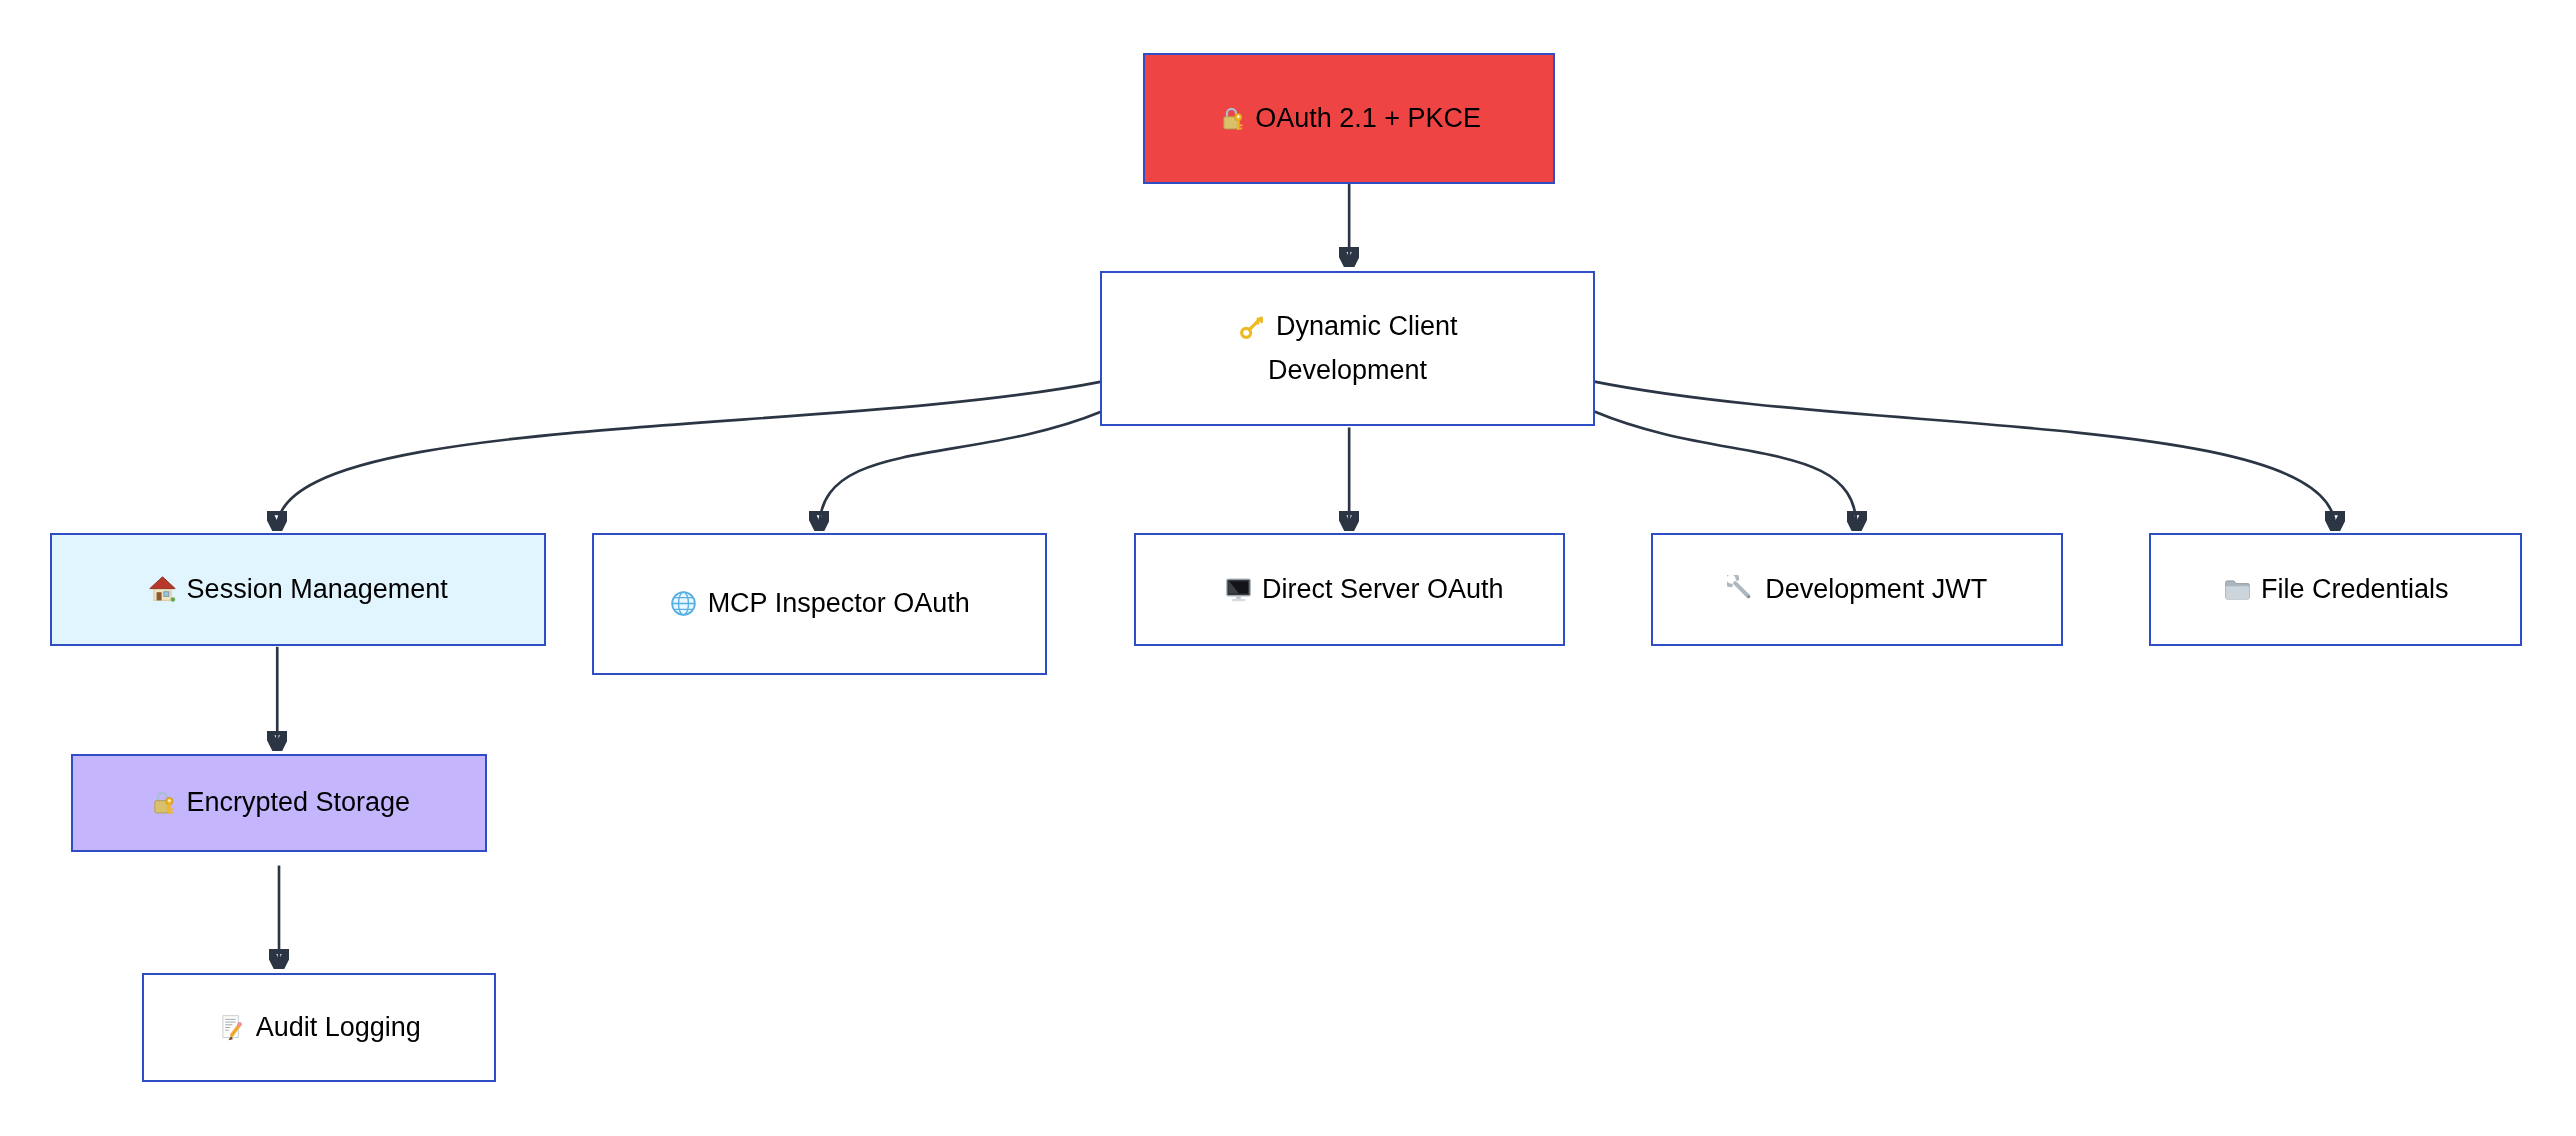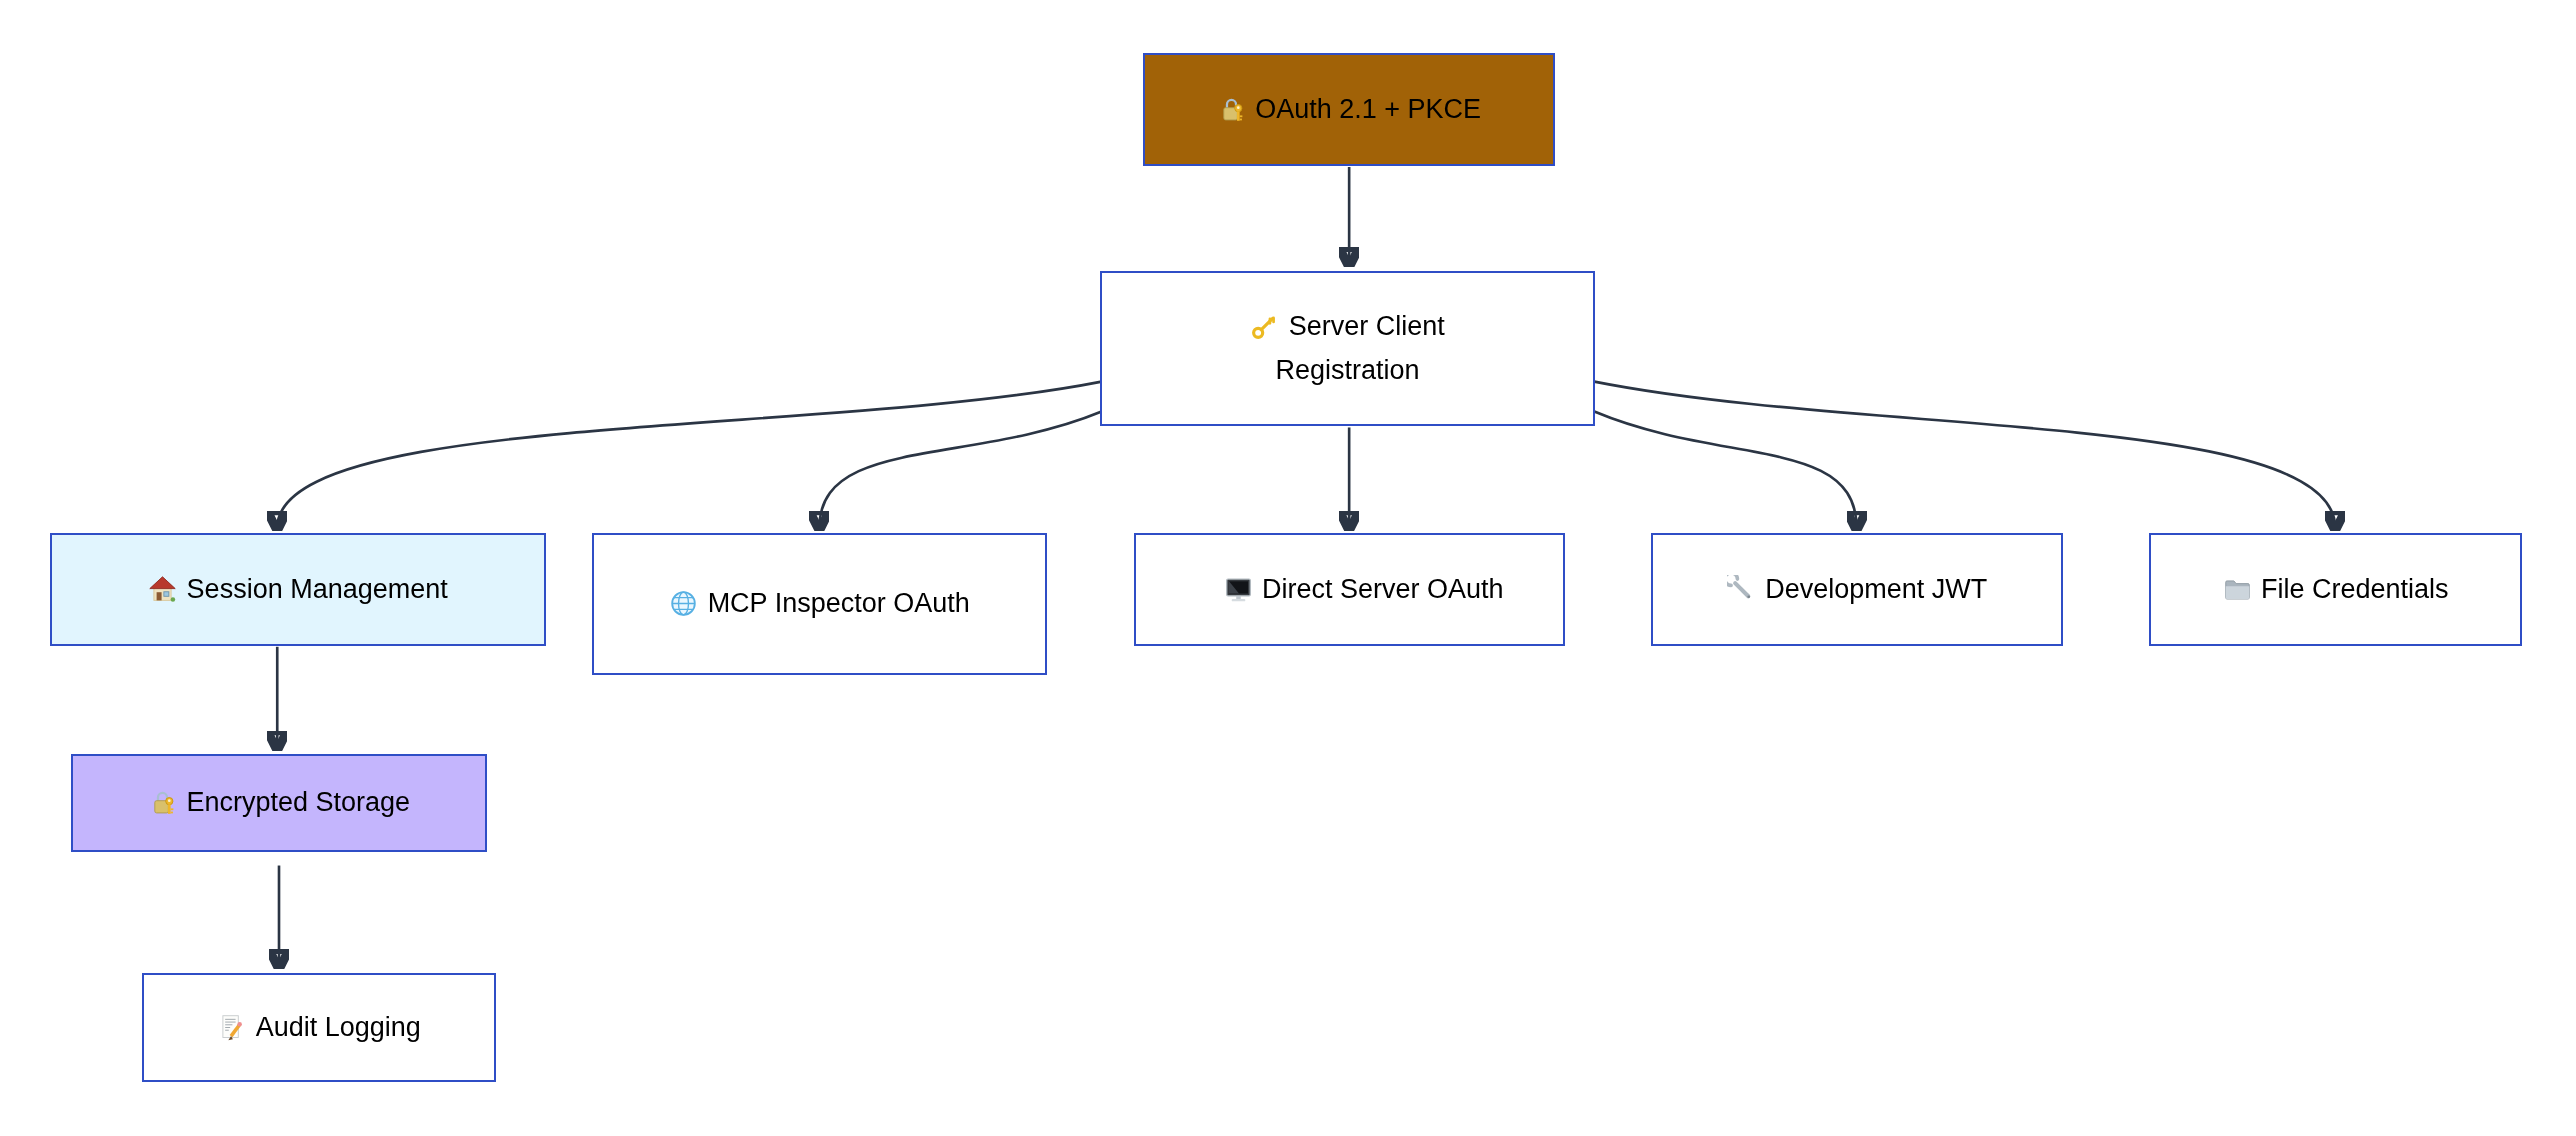--- a/index.html
+++ b/index.html
@@ -13,21 +13,21 @@
     position:absolute;box-sizing:border-box;
     border:2.4px solid #2f4ec6;background:#ffffff;
     display:flex;align-items:center;justify-content:center;
     font-size:27px;color:#000;line-height:1.25;
     text-align:center;
   }
   .lbl{white-space:nowrap;}
   .lbl .ic{width:29px;height:29px;display:inline-block;vertical-align:-5.9px;margin-right:9.4px;}
   .node.wrap .lbl{white-space:normal;max-width:288px;line-height:1.62;}
   
-  #n-oauth    {left:1143px;top:53px;  width:412px;height:113px;background:#a16207;}
+  #n-oauth    {left:1143px;top:53px;  width:412px;height:131px;background:#ef4444;}
   #n-dcr      {left:1100px;top:271px; width:495px;height:155px;background:#ffffff;}
   #n-session  {left:50px;  top:533px; width:496px;height:113px;background:#e1f5fe;text-align:center;}
   #n-mcp      {left:592px;top:533px; width:455px;height:142px;}
   #n-direct   {left:1134px;top:533px; width:431px;height:113px;padding-left:28px;}
   #n-devjwt   {left:1651px;top:533px; width:412px;height:113px;}
   #n-filecred {left:2149px;top:533px; width:373px;height:113px;}
   #n-encrypted{left:71px; top:754px;width:416px;height:98px;background:#c4b5fd;}
   #n-audit    {left:102px; top:973px;width:354px;height:109px;margin-left:40px;}
 </style>
 </head>
@@ -62,21 +62,21 @@
       </svg><span>OAuth 2.1 + PKCE</span>
   </span>
 </div>
 
 <div class="node wrap" id="n-dcr">
   <span class="lbl">
     <svg class="ic" viewBox="0 0 64 64">
         <circle cx="18" cy="46" r="10" fill="none" stroke="#ecba22" stroke-width="7"></circle>
         <path d="M25 39 L50 14" stroke="#ecba22" stroke-width="7" stroke-linecap="round" fill="none"></path>
         <path d="M44 15 v10 M52 13 v9" stroke="#ecba22" stroke-width="6" stroke-linecap="round" fill="none"></path>
-      </svg><span>Server Client Registration</span>
+      </svg><span>Dynamic Client Development</span>
   </span>
 </div>
 
 <div class="node" id="n-session">
   <span class="lbl">
     <svg class="ic" viewBox="0 0 64 64">
         <rect x="13" y="28" width="38" height="28" fill="#efe3c2" stroke="#d9c79b" stroke-width="2"></rect>
         <path d="M32 4 L4 30 H60 Z" fill="#b8392c" stroke="#8f2b21" stroke-width="2"></path>
         <rect x="19" y="38" width="11" height="18" fill="#8b5a33"></rect>
         <rect x="35" y="37" width="11" height="10" fill="#9cc7e0" stroke="#6d93ab" stroke-width="2"></rect>

